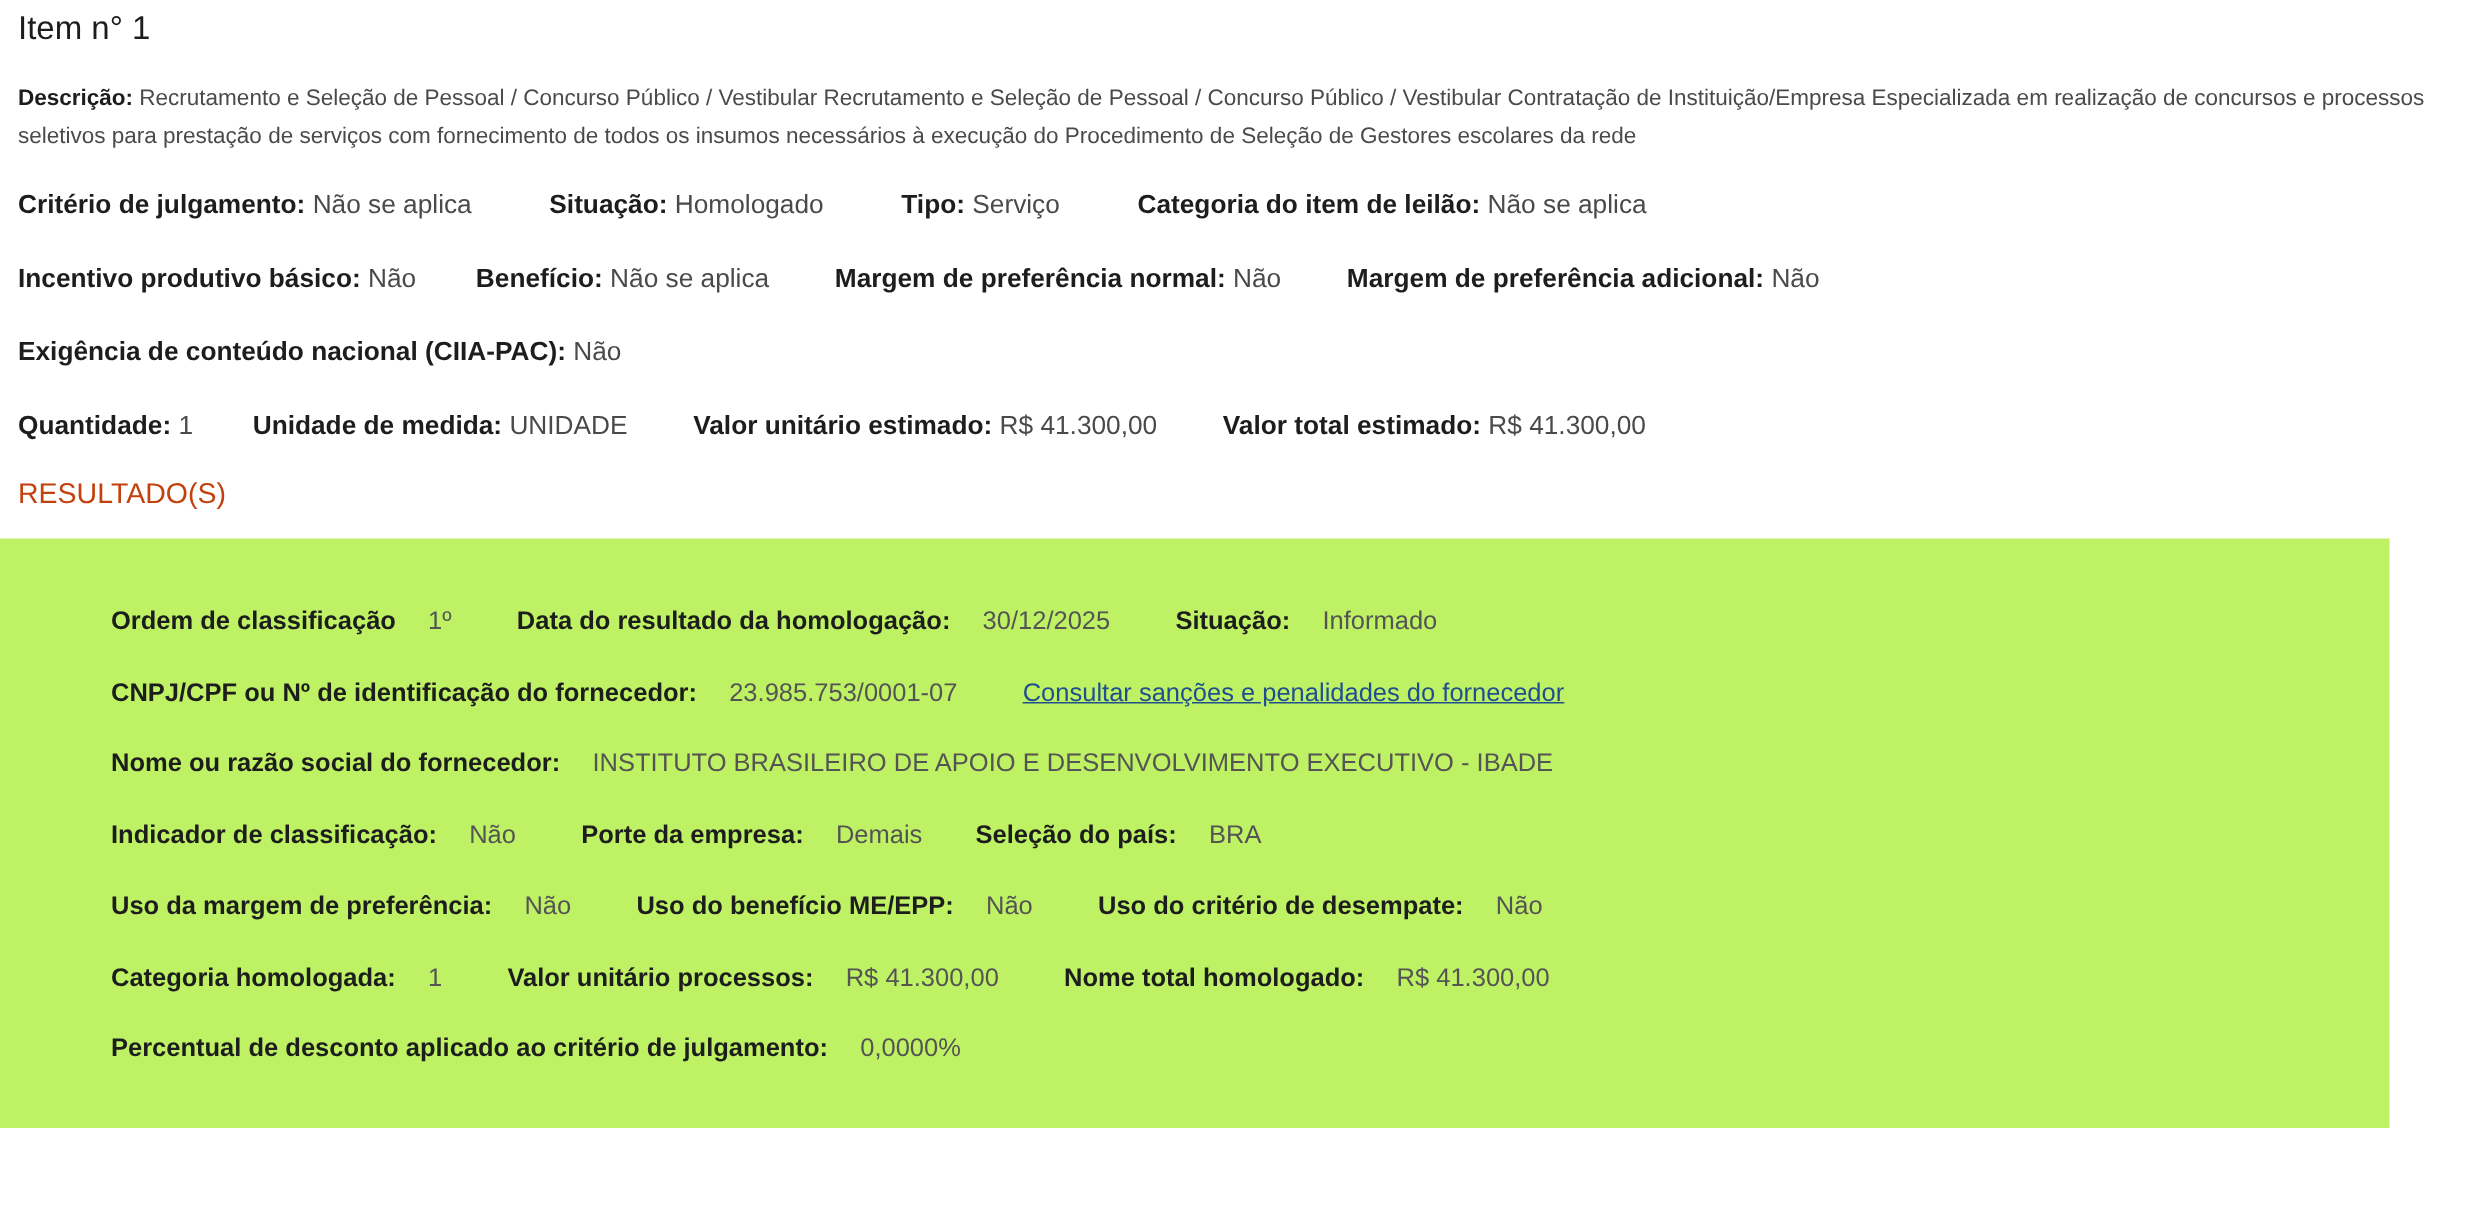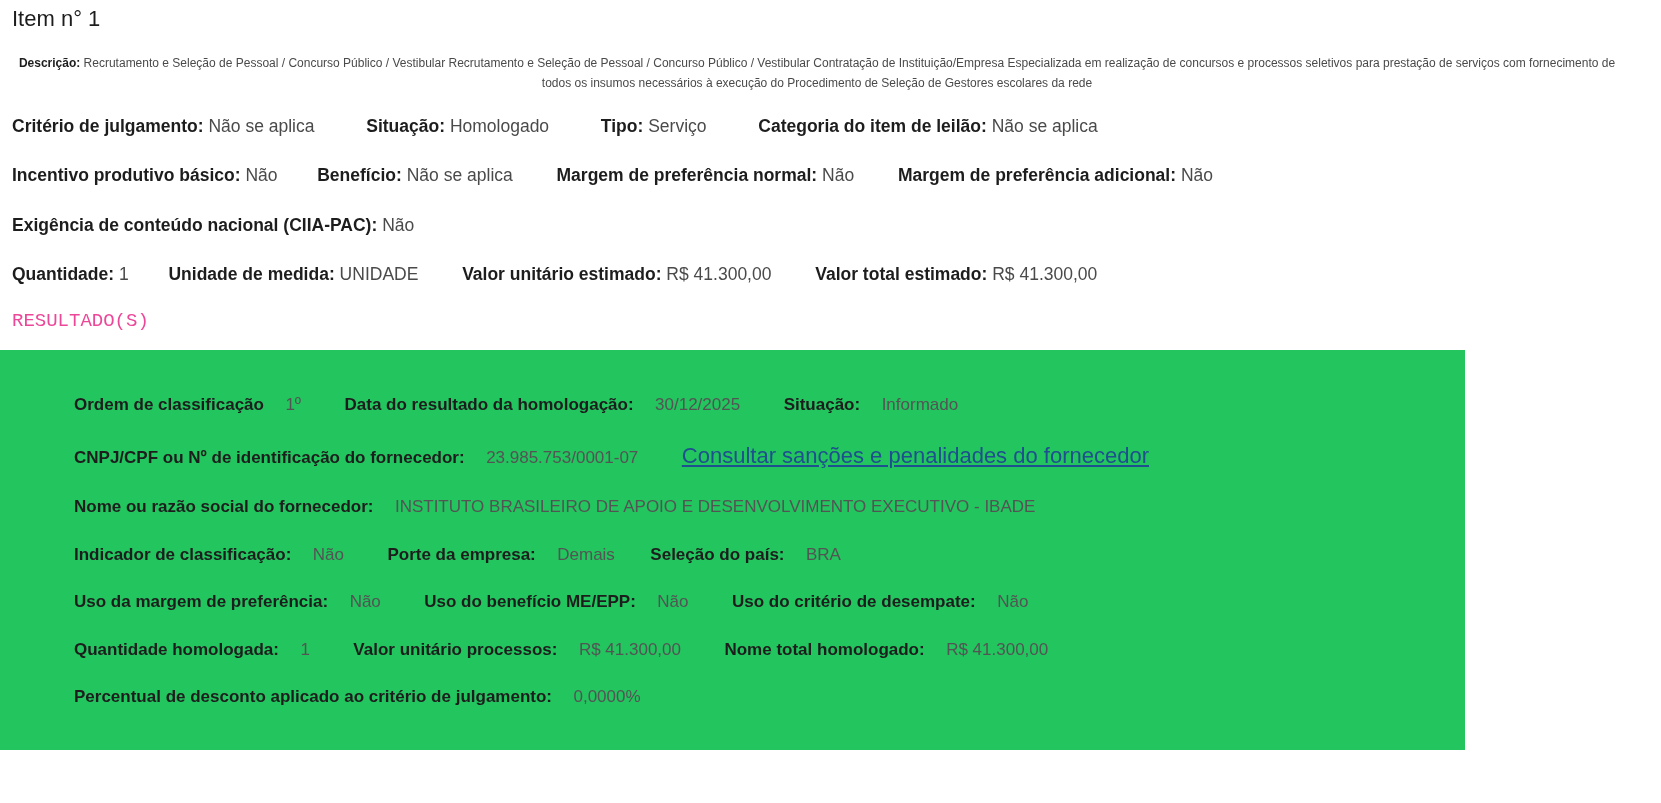--- a/index.html
+++ b/index.html
@@ -24,26 +24,25 @@
     font-weight: 400;
     color: #1d1d1d;
     padding: 6px 0 0 12px;
     margin: 0 0 22px 0;
     line-height: 1.2;
   }
   .block {
     padding: 0 14px 0 12px;
   }
   .para {
-    font-size: 12px;
+    font-size: 15px;
     line-height: 1.62;
     color: #3c3c3c;
     margin: 0 0 20px 0;
     max-width: 1610px;
-    text-align: center;
   }
   .lbl {
     font-weight: 700;
     color: #1d1d1d;
   }
   .val {
     color: #4a4a4a;
   }
   .row {
     font-size: 17.5px;
@@ -55,30 +54,29 @@
   .row .field {
     display: inline-block;
   }
   .gap-1 { display:inline-block; width: 42px; }
   .gap-2 { display:inline-block; width: 42px; }
   .gap-3 { display:inline-block; width: 30px; }
   .gap-4 { display:inline-block; width: 34px; }
 
   .results-title {
     font-size: 19px;
-    color: #ec4899;
+    color: #c2410c;
     padding: 0 0 0 12px;
     margin: 0 0 18px 0;
     font-weight: 400;
-    font-family: Liberation Mono, monospace;
   }
   .results-panel {
-    background: #22c55e;
+    background: #bef264;
     padding: 42px 0 40px 0;
-    width: 1465px;
+    width: 1593px;
     box-sizing: border-box;
   }
   .results-inner {
     padding-left: 74px;
     padding-right: 30px;
   }
   .rrow {
     font-size: 17px;
     line-height: 1.5;
     color: #4a4a4a;
@@ -92,21 +90,21 @@
   }
   .rval {
     color: #545454;
   }
   .sp-26 { display:inline-block; width: 26px; }
   .sp-34 { display:inline-block; width: 34px; }
   .sp-12 { display:inline-block; width: 12px; }
   a.sanctions {
     color: #1f4f8f;
     text-decoration: underline;
-    font-size: 22px;
+    font-size: 17px;
   }
   .ord-sup { font-size: 17px; }
 </style>
 </head>
 <body>
 
 <div class="page">
 
   <h1 class="item-title">Item n° 1</h1>
 
@@ -247,21 +245,21 @@
         <span class="rlbl">Uso do benefício ME/EPP:</span>
         <span class="sp-12"></span>
         <span class="rval">Não</span>
         <span class="sp-34"></span>
         <span class="rlbl">Uso do critério de desempate:</span>
         <span class="sp-12"></span>
         <span class="rval">Não</span>
       </div>
 
       <div class="rrow">
-        <span class="rlbl">Quantidade homologada:</span>
+        <span class="rlbl">Categoria homologada:</span>
         <span class="sp-12"></span>
         <span class="rval">1</span>
         <span class="sp-34"></span>
         <span class="rlbl">Valor unitário processos:</span>
         <span class="sp-12"></span>
         <span class="rval">R$ 41.300,00</span>
         <span class="sp-34"></span>
         <span class="rlbl">Nome total homologado:</span>
         <span class="sp-12"></span>
         <span class="rval">R$ 41.300,00</span>

